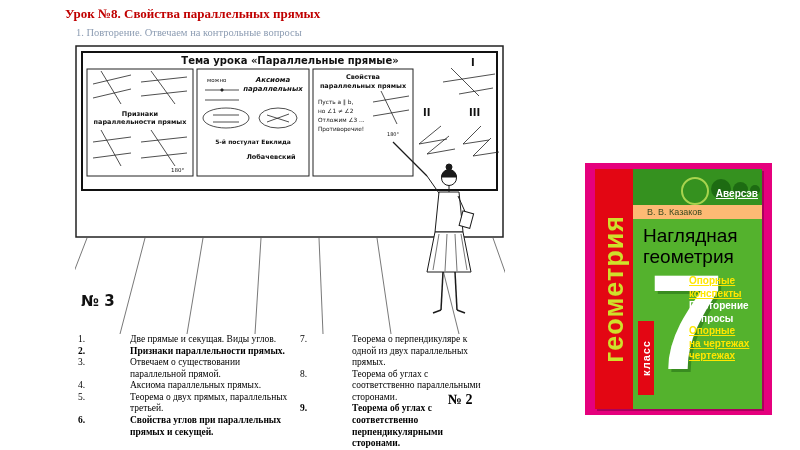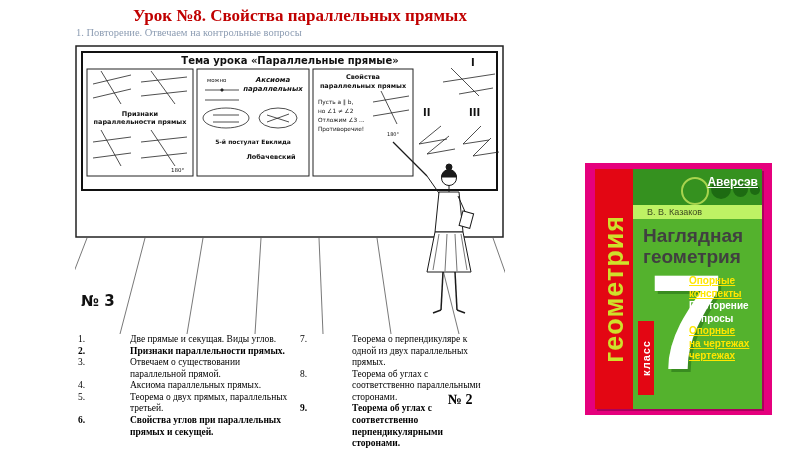--- a/index.html
+++ b/index.html
@@ -1,21 +1,21 @@
 <!DOCTYPE html>
 <html><head>
 <meta charset="utf-8">
 <style>
   html,body{margin:0;padding:0;background:#fff;}
   .slide{position:relative;width:800px;height:450px;background:#fff;overflow:hidden;
          font-family:"Liberation Serif", serif;color:#000;}
 
   
-  .lesson-title{position:absolute;left:75px;top:6px;width:450px;text-align:center;
-    font-size:17px;font-weight:bold;color:#c00000;}
+  .lesson-title{position:absolute;left:65px;top:6px;width:450px;
+    font-size:13px;font-weight:bold;color:#c00000;}
   .section-heading{position:absolute;left:76px;top:27px;font-size:10.5px;color:#8d9db3;}
 
   
   .scene{position:absolute;left:75px;top:44px;width:430px;height:292px;}
   .scene svg{display:block;}
   svg text{fill:#111;font-family:"DejaVu Sans", sans-serif;}
 
   
   .qcol{position:absolute;top:334px;font-size:9.5px;line-height:1.22;}
   .qcol-left{left:78px;width:212px;}
@@ -29,30 +29,30 @@
   
   .book-backdrop{position:absolute;left:585px;top:163px;width:187px;height:252px;background:#e5007d;}
   .book{position:absolute;left:10px;top:6px;width:167px;height:240px;background:#54b22d;
         font-family:"Liberation Sans", sans-serif;box-shadow:2px 2px 0 rgba(0,0,0,0.25);}
   .book-spine{position:absolute;left:0;top:0;width:38px;height:240px;background:#e30613;overflow:hidden;}
   .spine-text{position:absolute;left:3px;top:0;height:240px;width:32px;
     writing-mode:vertical-rl;transform:rotate(180deg);
     font-size:27px;font-weight:bold;color:#cfe02b;letter-spacing:1px;line-height:32px;text-align:center;}
   .book-main{position:absolute;left:38px;top:0;width:129px;height:240px;}
   .book-topband{position:absolute;left:0;top:0;width:129px;height:36px;background:#35911f;overflow:hidden;}
-  .publisher{position:absolute;top:6px;right:4px;font-size:12px;color:#fff;font-weight:bold;text-decoration:underline;}
+  .publisher{position:absolute;top:19px;right:4px;font-size:10px;color:#fff;font-weight:bold;text-decoration:underline;}
   .circle{position:absolute;border-radius:50%;}
   .c-light{left:48px;top:8px;width:24px;height:24px;border:2px solid #a8d44e;}
   .c-d1{left:78px;top:10px;width:20px;height:20px;background:#1d6b12;}
   .c-d2{left:100px;top:13px;width:15px;height:15px;background:#1d6b12;}
   .c-d3{left:117px;top:16px;width:10px;height:10px;background:#1d6b12;}
-  .author-band{position:absolute;left:0;top:36px;width:129px;height:14px;background:#bef264;
+  .author-band{position:absolute;left:0;top:36px;width:129px;height:14px;background:#fdba74;
     font-size:9px;color:#3c4a20;line-height:14px;padding-left:14px;box-sizing:border-box;}
   .book-title{position:absolute;left:10px;top:56px;font-size:19px;line-height:21px;
-    font-weight:bold;color:#404040;}
+    font-weight:normal;color:#000000;}
   .features{position:absolute;left:56px;top:106px;font-size:10px;line-height:12.5px;font-weight:bold;width:72px;}
   .f-yellow{color:#ffe600;text-decoration:underline;}
   .f-white{color:#ffffff;}
   .grade-number{position:absolute;left:16px;top:86px;font-size:135px;line-height:1;font-weight:bold;
     color:#fff;text-shadow:3px 3px 0 rgba(10,70,10,0.35);}
   .grade-banner{position:absolute;left:5px;top:152px;width:16px;height:74px;background:#e30613;z-index:3;}
   .grade-label{position:absolute;left:2px;top:0;width:12px;height:74px;
     writing-mode:vertical-rl;transform:rotate(180deg);font-size:11px;font-weight:bold;color:#fff;
     text-align:center;letter-spacing:1px;}
 </style>

